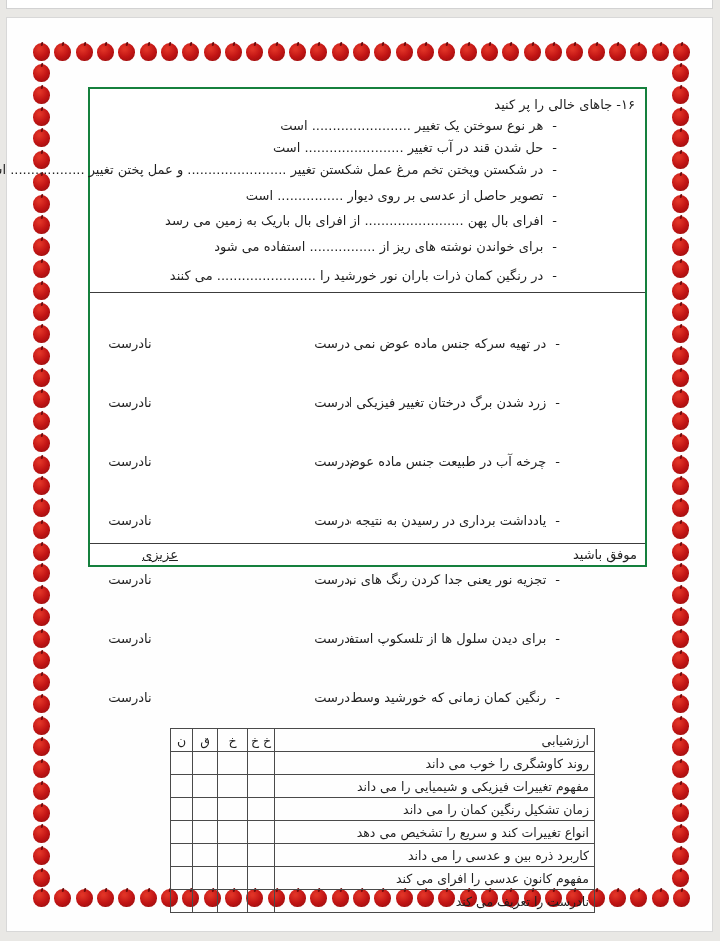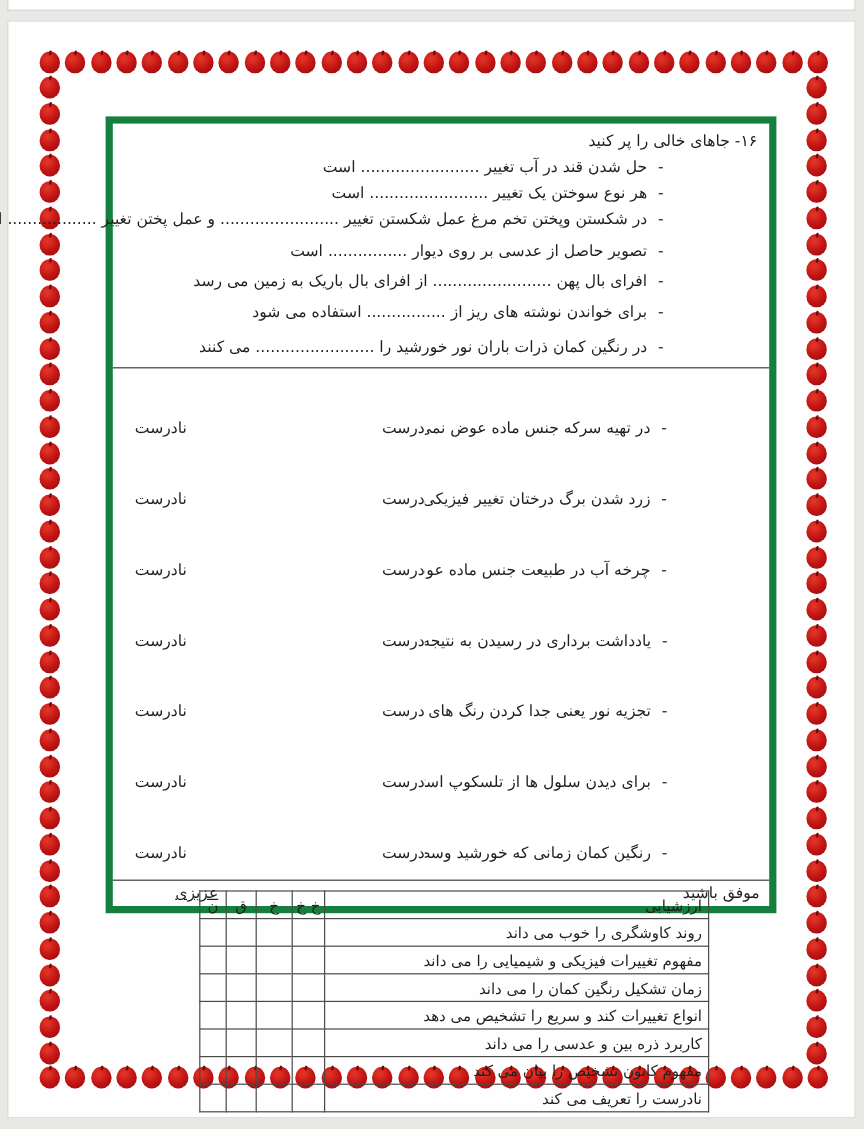--- a/index.html
+++ b/index.html
@@ -33,22 +33,22 @@
     width:17px; height:18px; flex:0 0 auto; position:relative;
     border-radius:50% 50% 48% 48%;
     background:radial-gradient(circle at 38% 32%, #e03326 8%, #c11414 52%, #8e0d0d 100%);
   }
   .bead::after {
     content:""; position:absolute; top:-1px; left:47%; width:2px; height:4px;
     background:#6f0b0b; border-radius:1px; transform:rotate(14deg);
   }
   
   .content-box {
-    position:absolute; left:88px; top:97px; width:559px; height:664px;
-    border:6px solid #15803d; direction:rtl; font-size:13px; background:#fff;
+    position:absolute; left:88px; top:87px; width:559px; height:480px;
+    border:2px solid #15803d; direction:rtl; font-size:13px; background:#fff;
   }
   .sec16 { padding:6px 0 2px; }
   .sec-title { line-height:20px; padding:0 10px; white-space:nowrap; }
   .item-row { display:flex; align-items:baseline; padding:0 10px; white-space:nowrap; }
   .s16-row { line-height:22px; }
   .s16-row.wide { line-height:29px; }
   .s16-text { padding-right:78px; }
   .dash { display:inline-block; margin-left:9px; }
   .sec17 { border-top:1px solid #3c3c3c; padding-top:3px; }
   .sec17 .sec-title { line-height:22px; }
@@ -227,24 +227,24 @@
     <div class="bead"></div>
     <div class="bead"></div>
     <div class="bead"></div>
   </div>
 
 <div class="content-box">
 
   <div class="sec16">
     <div class="sec-title">۱۶- جاهای خالی را پر کنید</div>
     <div class="item-row s16-row">
+        <span class="s16-text"><span class="dash">-</span><span>هر نوع سوختن یک تغییر ........................ است</span></span>
+      </div>
+    <div class="item-row s16-row">
         <span class="s16-text"><span class="dash">-</span><span>حل شدن قند در آب تغییر ........................ است</span></span>
-      </div>
-    <div class="item-row s16-row">
-        <span class="s16-text"><span class="dash">-</span><span>هر نوع سوختن یک تغییر ........................ است</span></span>
       </div>
     <div class="item-row s16-row">
         <span class="s16-text"><span class="dash">-</span><span>در شکستن وپختن تخم مرغ عمل شکستن تغییر ........................ و عمل پختن تغییر .................. است</span></span>
       </div>
     <div class="item-row s16-row wide">
         <span class="s16-text"><span class="dash">-</span><span>تصویر حاصل از عدسی بر روی دیوار ................ است</span></span>
       </div>
     <div class="item-row s16-row">
         <span class="s16-text"><span class="dash">-</span><span>افرای بال پهن ........................ از افرای بال باریک به زمین می رسد</span></span>
       </div>
@@ -332,21 +332,21 @@
           <td class="grade"></td>
         </tr>
     <tr>
           <td>کاربرد ذره بین و عدسی را می داند</td>
           <td class="grade"></td>
           <td class="grade"></td>
           <td class="grade"></td>
           <td class="grade"></td>
         </tr>
     <tr>
-          <td>مفهوم کانون تشخیص را بیان می کند</td>
+          <td>مفهوم کانون عدسی را افرای می کند</td>
           <td class="grade"></td>
           <td class="grade"></td>
           <td class="grade"></td>
           <td class="grade"></td>
         </tr>
     <tr>
           <td>نادرست را تعریف می کند</td>
           <td class="grade"></td>
           <td class="grade"></td>
           <td class="grade"></td>

